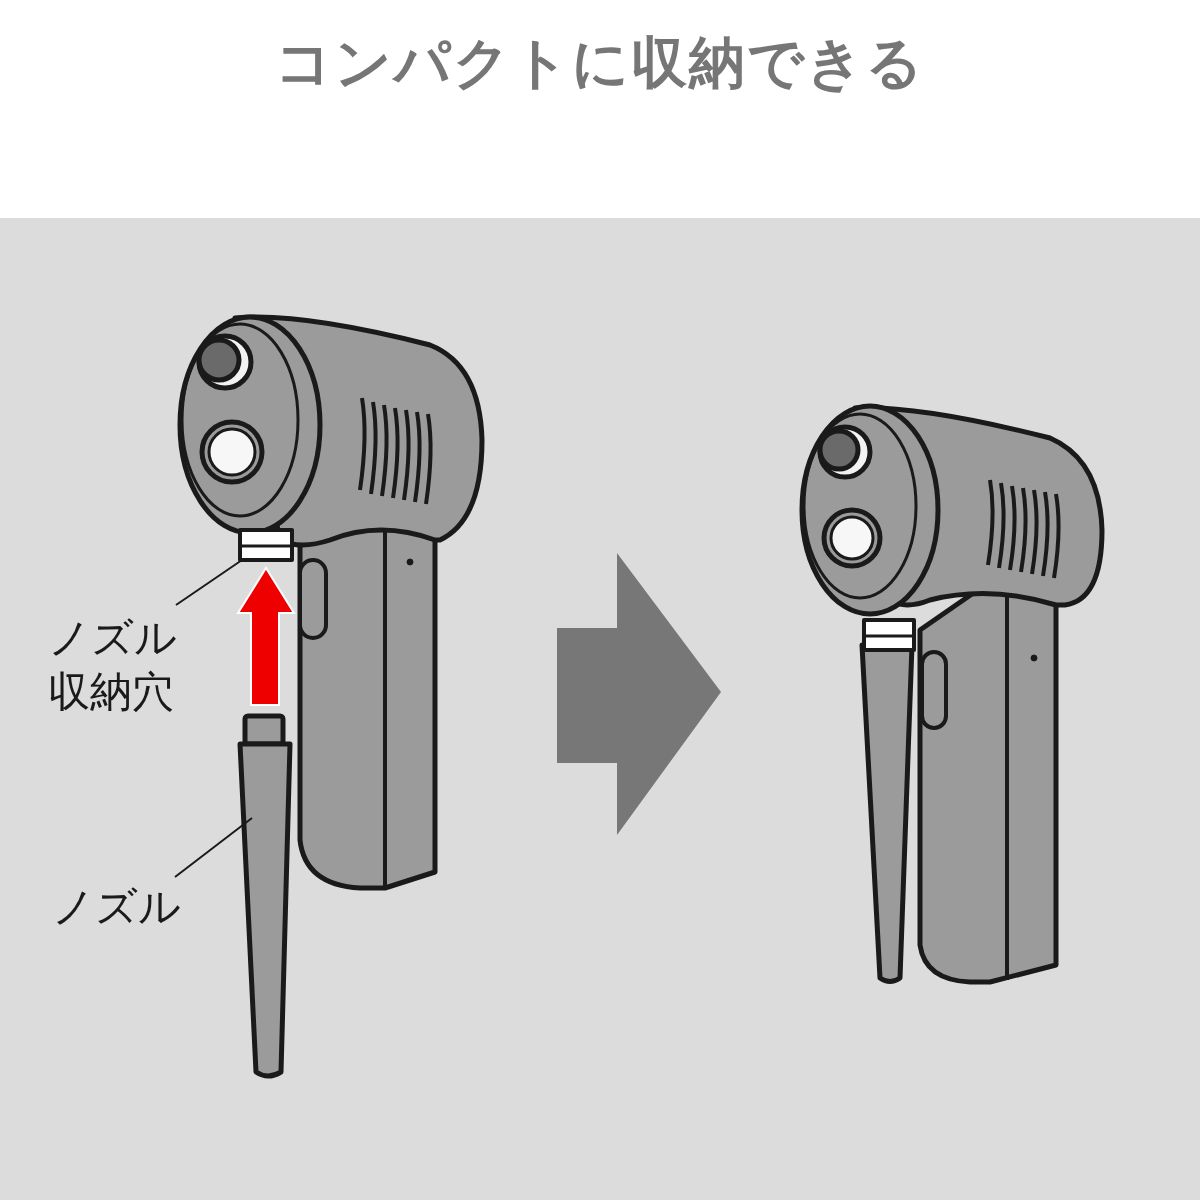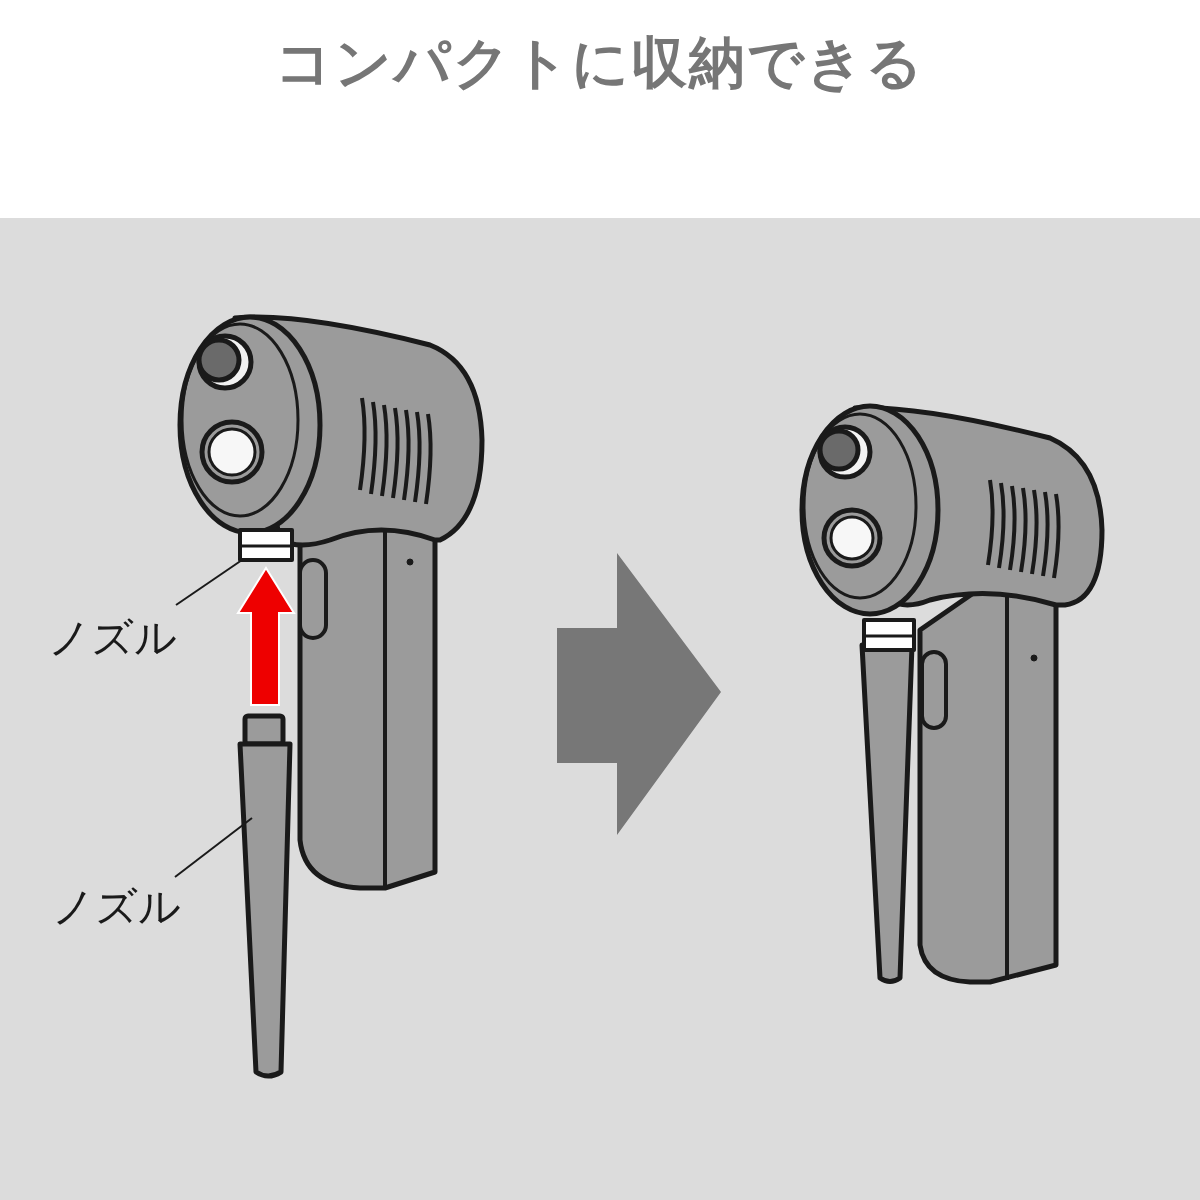--- a/index.html
+++ b/index.html
@@ -88,15 +88,16 @@
       <circle cx="1034" cy="658" r="3" fill="#1a1a1a" stroke-width="1"></circle>
 
       <path d="M862 645 L912 645 L900 978 Q890 985 880 978 Z" fill="#9b9b9b"></path>
       <rect x="864" y="620" width="50" height="30" fill="#ffffff" stroke-width="4"></rect>
       <line x1="864" y1="636" x2="914" y2="636" stroke-width="3"></line>
     </g>
   </svg>
 
   <div class="label" style="left:48px; top:393px;">
     <div>ノズル</div>
+    <div>収納穴</div>
   </div>
   <div class="label" style="left:52px; top:662px;">ノズル</div>
 </div>
 
 </body></html>

